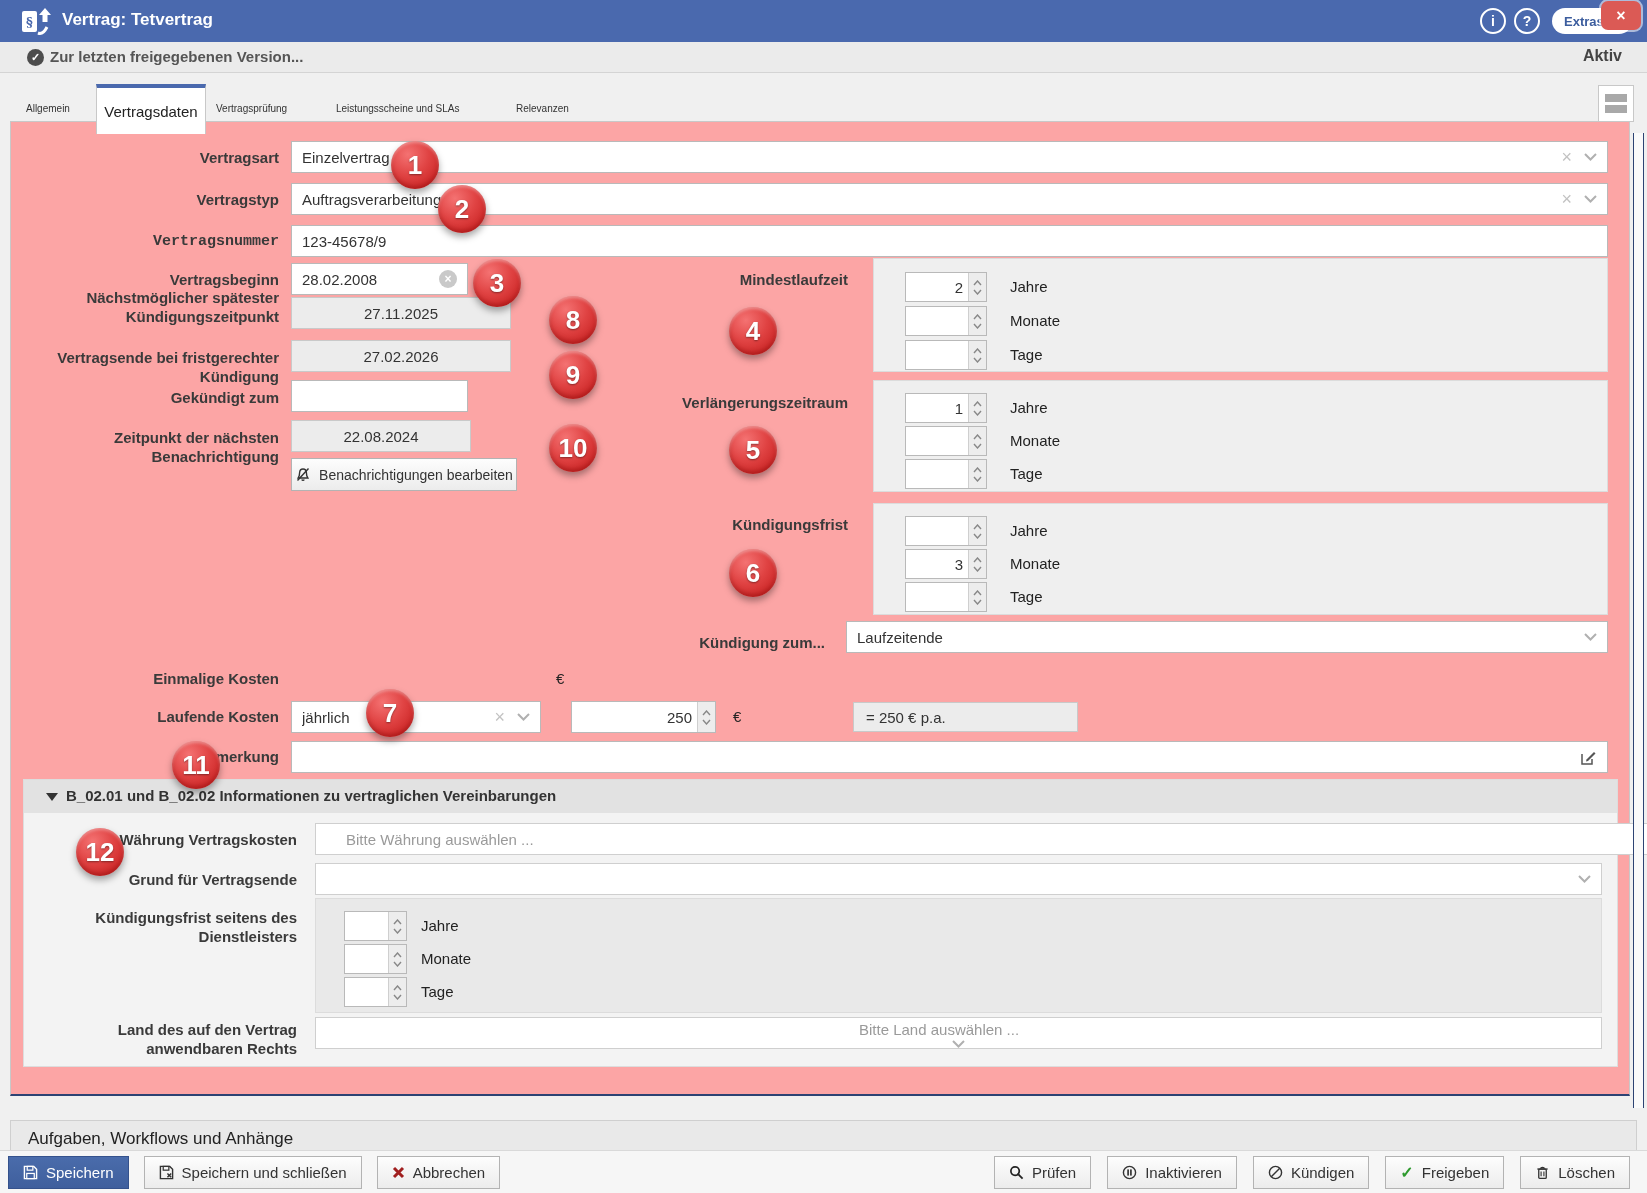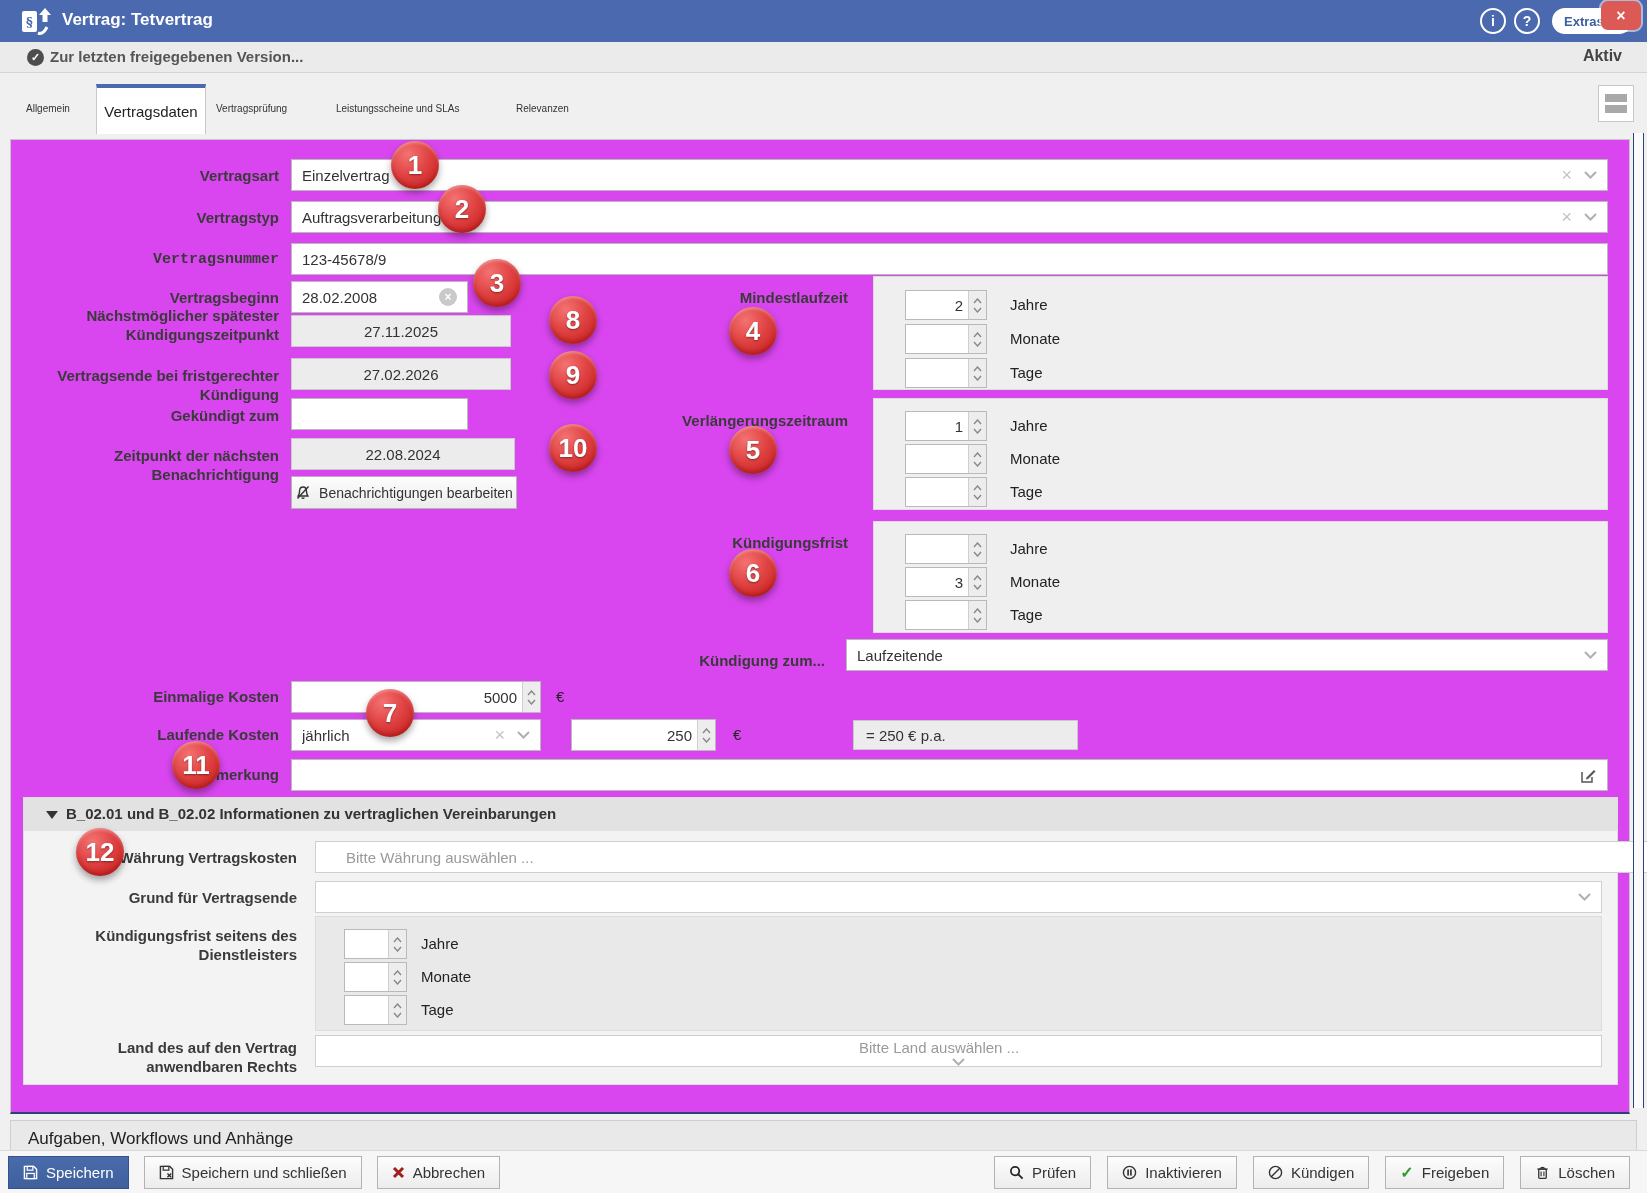--- a/index.html
+++ b/index.html
@@ -28,21 +28,21 @@
   
   .tab{position:absolute;top:103px;font-size:10px;color:#333;cursor:pointer;}
   .tab-active{position:absolute;left:96px;top:84px;width:110px;height:50px;background:#fff;
     border:1px solid #c8c8c8;border-bottom:none;border-top:4px solid #4a69ae;box-sizing:border-box;
     display:flex;align-items:center;justify-content:center;font-size:15px;color:#222;z-index:5;cursor:pointer;}
   .layout-toggle{position:absolute;left:1598px;top:85px;width:36px;height:37px;background:#fff;border:1px solid #c8c8c8;
     box-sizing:border-box;display:flex;flex-direction:column;align-items:center;justify-content:center;gap:3px;cursor:pointer;}
   .layout-toggle .bar{width:22px;height:8px;background:#a9a9a9;}
 
   
-  .panel{position:absolute;left:10px;top:139px;width:1620px;height:975px;background:#d946ef;
+  .panel{position:absolute;left:10px;top:121px;width:1620px;height:975px;background:#fca5a5;
     border:1px solid #c8c8c8;border-bottom:2px solid #2d4373;box-sizing:border-box;}
   .edge-strip{position:absolute;left:1633px;top:133px;width:11px;height:975px;background:#fafafa;
     border-left:1px solid #2d4373;border-right:1px solid #2d4373;box-sizing:border-box;}
 
   .lbl{position:absolute;font-size:15px;font-weight:700;color:#3a3a3a;text-align:right;line-height:19px;}
   .lbl-l{left:20px;width:248px;}
   .lbl-r{left:520px;width:317px;}
 
   .field{position:absolute;height:32px;background:#fff;border:1px solid #b9b9b9;box-sizing:border-box;
     display:flex;align-items:center;padding:0 10px;font-size:15px;color:#333;}
@@ -172,21 +172,21 @@
     </div>
     <div class="field readonly" style="left:280px;top:175px;width:220px;">
       <span>27.11.2025</span>
     </div>
     <div class="field readonly" style="left:280px;top:218px;width:220px;">
       <span>27.02.2026</span>
     </div>
     <div class="field" style="left:280px;top:258px;width:177px;">
       <input value="" style="">
     </div>
-    <div class="field readonly" style="left:280px;top:298px;width:224px;">
+    <div class="field readonly" style="left:280px;top:298px;width:180px;">
       <span>22.08.2024</span>
     </div>
     <div class="btn-light notif-btn">
       <span>
         <svg width="16" height="16" viewBox="0 0 16 16">
           <path d="M8 2 C5.6 2 4.7 3.9 4.6 5.8 L4.2 8.8 L3.1 11 H12.9 L11.8 8.8 L11.4 5.8 C11.3 3.9 10.4 2 8 2 Z" fill="none" stroke="#333" stroke-width="1.4"></path>
           <path d="M6.8 12.6 a1.3 1.3 0 0 0 2.4 0" fill="none" stroke="#333" stroke-width="1.4"></path>
           <line x1="2.5" y1="13.5" x2="13.5" y2="1.5" stroke="#333" stroke-width="1.4"></line>
         </svg>
       </span>
@@ -317,31 +317,20 @@
     <div class="field" style="left:835px;top:499px;width:762px;">
       <span class="val">Laufzeitende</span>
       <span class="chev">
         <svg width="13" height="8" viewBox="0 0 13 8">
             <path d="M1 1l5.5 5.5L12 1" fill="none" stroke="#b0b0b0" stroke-width="2"></path>
           </svg>
         </span>
     </div>
 
     <div class="lbl lbl-l" style="top:547px;">Einmalige Kosten</div>
-    <div class="spin-field" style="left:280px;top:541px;width:250px;height:32px;">
-      <input value="5000" style="">
-      <span class="spin-btns">
-        <svg width="9" height="6" viewBox="0 0 9 6">
-            <path d="M1 5l3.5-4L8 5" fill="none" stroke="#888" stroke-width="1.4"></path>
-          </svg>
-        <svg width="9" height="6" viewBox="0 0 9 6">
-            <path d="M1 1l3.5 4L8 1" fill="none" stroke="#888" stroke-width="1.4"></path>
-          </svg>
-        </span>
-    </div>
     <div class="unit" style="left:545px;top:548px;">€</div>
 
     <div class="lbl lbl-l" style="top:585px;">Laufende Kosten</div>
     <div class="field" style="left:280px;top:579px;width:250px;">
       <span class="val">jährlich</span>
       <span class="clear-x">×</span>
       <span class="chev">
         <svg width="13" height="8" viewBox="0 0 13 8">
             <path d="M1 1l5.5 5.5L12 1" fill="none" stroke="#b0b0b0" stroke-width="2"></path>
           </svg>

